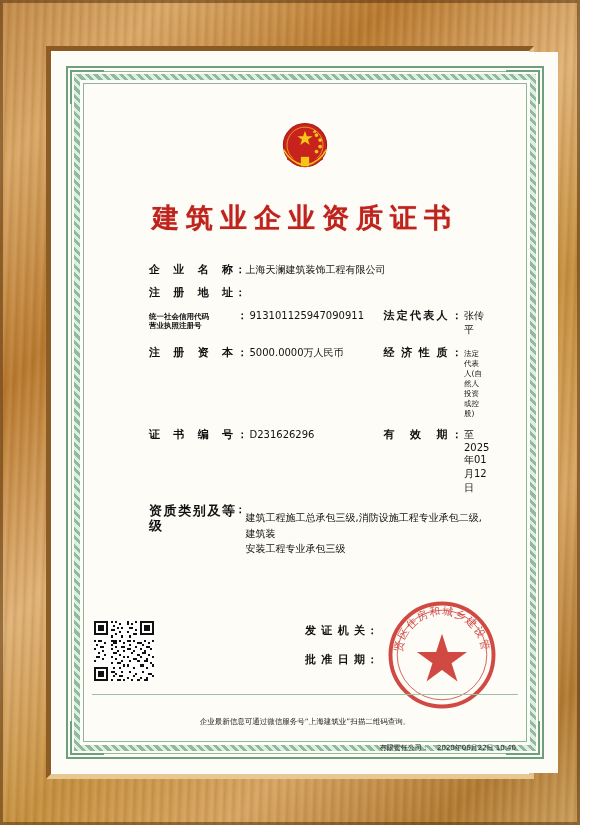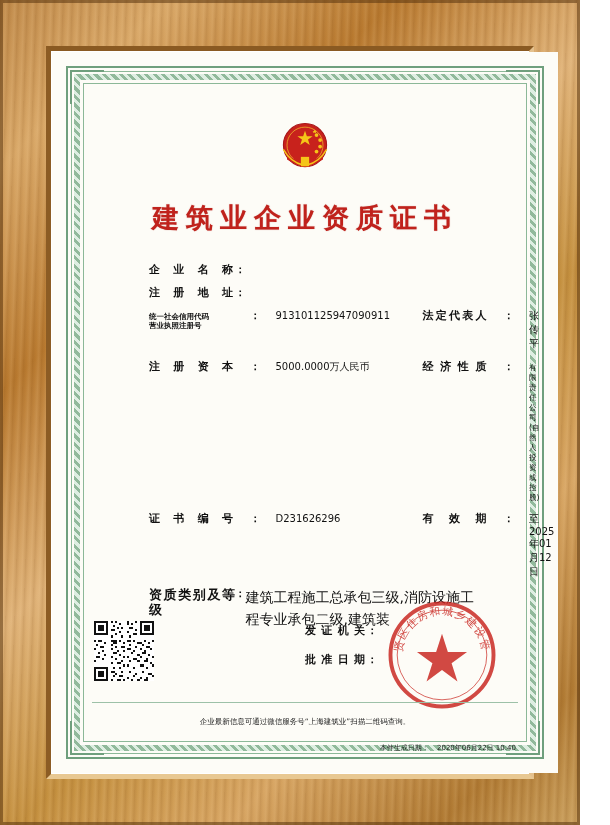--- a/index.html
+++ b/index.html
@@ -140,32 +140,32 @@
     margin-left: 23px;
   }
   .lbl.small {
     font-size: 7.5px;
     letter-spacing: 0;
     line-height: 1.15;
     text-align-last: left;
   }
   .colon { flex: 0 0 8px; font-weight: bold; }
   .val { flex: 1; font-size: 10px; }
-  .row.split { gap: 15px; }
+  .row.split { gap: 2px; }
   .half-lbl {
     flex: 0 0 74px;
     font-weight: bold;
     font-size: 11px;
     letter-spacing: 2px;
     text-align: justify;
     text-align-last: justify;
   }
   .half-val { flex: 0 0 96px; font-size: 10px; }
   .half-val.wide { flex: 1; }
-  .multi .val { line-height: 1.55; font-size: 14px; }
+  .multi .val { line-height: 1.55; font-size: 10px; margin-top: 7px; }
   .mline { display: block; }
 
   
   .qr {
     position: absolute;
     left: 42px; bottom: 92px;
     width: 60px; height: 60px;
     background: #fff;
   }
   .qr svg { display: block; }
@@ -188,21 +188,21 @@
     right: 60px; bottom: 62px;
     width: 112px; height: 112px;
     opacity: 0.82;
   }
 
   
   .footnote {
     position: absolute;
     left: 40px; right: 40px; bottom: 46px;
     border-top: 1px solid #9dc1a8;
-    padding-top: 14px;
+    padding-top: 22px;
     font-size: 7.5px;
     color: #1a1a1a;
     font-family: "DejaVu Sans", sans-serif;
     text-align: center;
   }
   .produced {
     position: absolute;
     right: 42px; bottom: 20px;
     font-size: 7px;
     color: #222;
@@ -250,20 +250,21 @@
       </svg>
     </div>
 
     <div class="title">建筑业企业资质证书</div>
 
     <div class="fields">
 
       <div class="row">
         <span class="lbl">企 业 名 称</span>
         <span class="colon">：</span>
+        <span class="val">上海天澜建筑装饰工程有限公司</span>
       </div>
 
       <div class="row">
         <span class="lbl">注 册 地 址</span>
         <span class="colon">：</span>
       </div>
 
       <div class="row split">
         <span class="lbl small">
           <span>统一社会信用代码</span><br>
@@ -275,37 +276,38 @@
         <span class="colon">：</span>
         <span class="half-val wide">张传平</span>
       </div>
 
       <div class="row split">
         <span class="lbl">注 册 资 本</span>
         <span class="colon">：</span>
         <span class="half-val" style="flex:0 0 132px">5000.0000万人民币</span>
         <span class="half-lbl" style="flex:0 0 66px">经济性质</span>
         <span class="colon">：</span>
-        <span class="half-val wide tiny" style="font-size:7.5px">有限责任公司(自然人投资或控股)</span>
+        <span class="half-val wide tiny" style="font-size:7.5px">法定代表人(自然人投资或控股)</span>
       </div>
 
       <div class="row split">
         <span class="lbl">证 书 编 号</span>
         <span class="colon">：</span>
         <span class="half-val" style="flex:0 0 132px">D231626296</span>
         <span class="half-lbl" style="flex:0 0 66px">有 效 期</span>
         <span class="colon">：</span>
         <span class="half-val wide">至2025年01月12日</span>
       </div>
 
       <div class="row multi" style="align-items:flex-start">
         <span class="lbl small" style="letter-spacing:0;text-align-last:left;font-size:13px;padding-top:1px">资质类别及等级</span>
         <span class="colon">：</span>
         <span class="val">
           <span class="mline">建筑工程施工总承包三级,消防设施工程专业承包二级,建筑装</span>
+          <span class="mline">安装工程专业承包三级</span>
         </span>
       </div>
     </div>
 
     <div class="qr">
       <svg width="60" height="60" viewBox="0 0 29 29" shape-rendering="crispEdges">
         <rect width="29" height="29" fill="#fff"></rect>
         <g fill="#111">
           <rect x="0" y="0" width="7" height="1"></rect>
             <rect x="0" y="6" width="7" height="1"></rect>
@@ -451,18 +453,18 @@
         <path id="sealArc" d="M 28 100 A 72 72 0 0 1 172 100"></path>
       </defs>
       <text font-size="19" fill="#c8221c" font-family="DejaVu Sans, sans-serif" letter-spacing="2.5">
         <textPath href="#sealArc" startOffset="50%" text-anchor="middle">上海市奉贤区住房和城乡建设管理委员会</textPath>
       </text>
     </svg>
 
     <div class="footnote">企业最新信息可通过微信服务号“上海建筑业”扫描二维码查询。</div>
 
     <div class="produced">
-      <span class="pl">本件生成日期：</span>
+      <span class="pl">有限责任公司：</span>
       <span>2020年06月22日 10:40</span>
     </div>
 
   </div>
 </div>
 
 </body></html>

